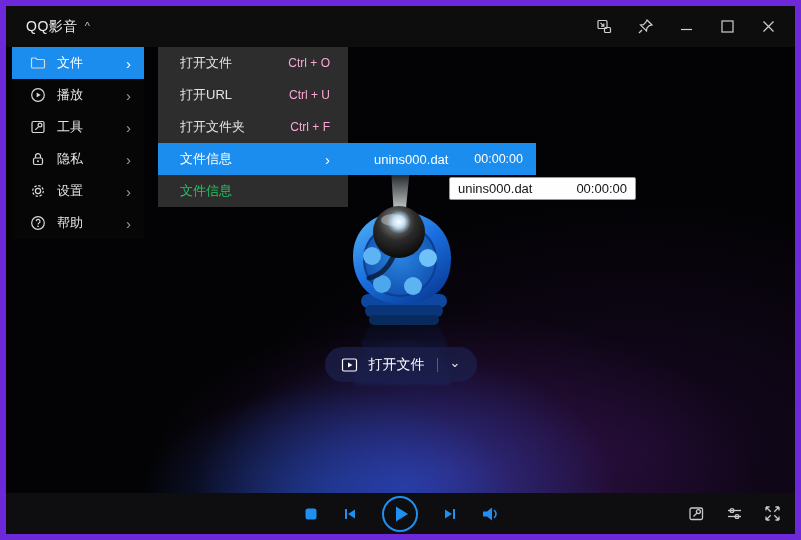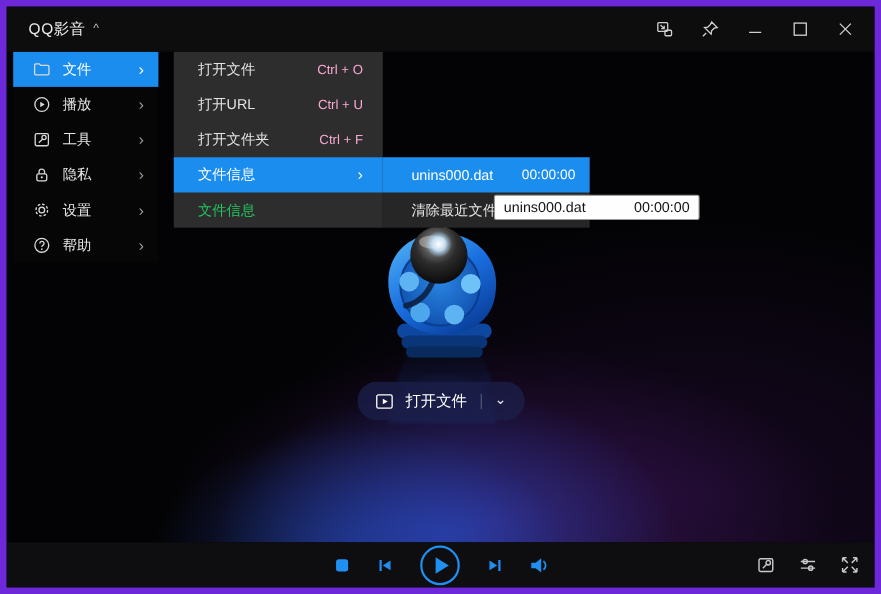--- a/index.html
+++ b/index.html
@@ -275,23 +275,20 @@
     <div class="menu-row disabled">
       <span>文件信息</span>
     </div>
   </div>
 
   <div class="menu-panel menu-third">
     <div class="menu-row active">
       <span>unins000.dat</span>
       <span class="time">00:00:00</span>
     </div>
-    <div class="menu-row">
-      <span>清除最近文件</span>
-    </div>
   </div>
 
   <div class="tooltip">
     <span>unins000.dat</span>
     <span class="time">00:00:00</span>
   </div>
 
   <div class="controlbar">
     <div class="ctrl-center">
       <span class="ctrl-btn">

